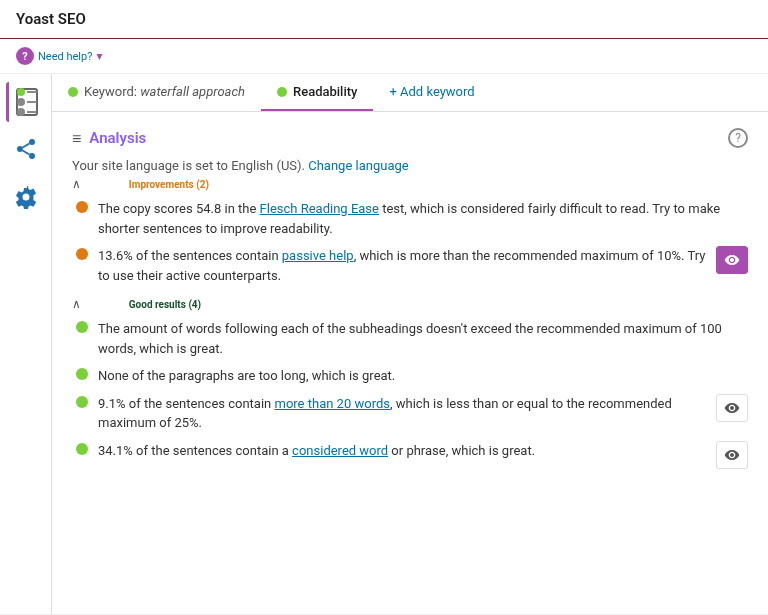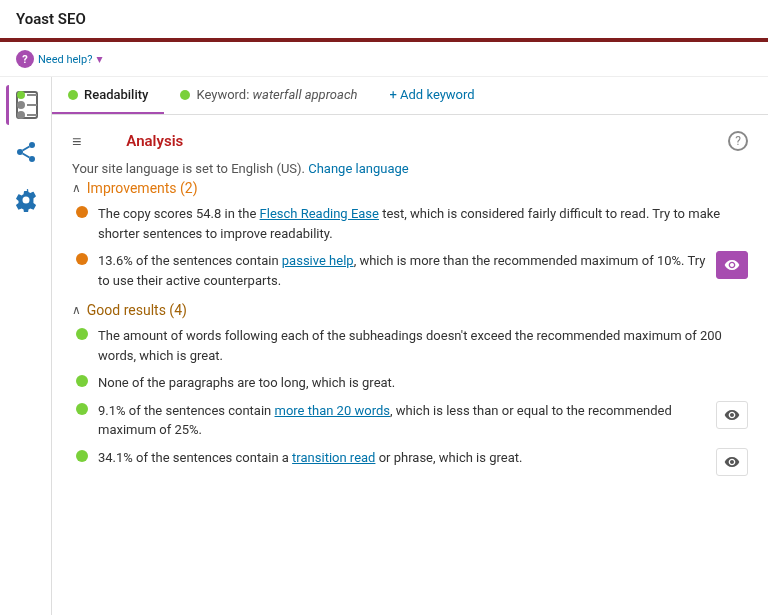--- a/index.html
+++ b/index.html
@@ -10,21 +10,21 @@
       color: #333;
     }
     .page-wrapper {
       width: 768px;
       min-height: 615px;
       background: #f0f0f1;
     }
     
     .top-header {
       background: #fff;
-      border-bottom: 4px solid #7f1d1d;
+      border-bottom: 1px solid #7f1d1d;
       padding: 10px 16px;
       display: flex;
       align-items: center;
     }
     .app-title {
       font-size: 15px;
       font-weight: 600;
       color: #1e1e1e;
     }
     
@@ -184,22 +184,21 @@
       margin-bottom: 10px;
     }
     .analysis-title-group {
       display: flex;
       align-items: center;
       gap: 8px;
     }
     .analysis-title {
       font-size: 15px;
       font-weight: 600;
-      color: #b91c1c;
-      margin-left: 37px;
+      color: #8b5cf6;
     }
     .list-icon {
       color: #555;
       font-size: 16px;
     }
     .help-circle {
       width: 20px;
       height: 20px;
       border: 2px solid #888;
       border-radius: 50%;
@@ -224,25 +223,26 @@
       margin-bottom: 12px;
     }
     .section-header {
       display: flex;
       align-items: center;
       gap: 6px;
       margin-bottom: 8px;
       cursor: pointer;
     }
     .section-title {
-      font-size: 14px;
-      font-weight: 400;
+      font-size: 10px;
+      font-weight: 700;
+      margin-left: 42px;
     }
     .section-title.orange { color: #e17a10; }
-    .section-title.green { color: #a16207; }
+    .section-title.green { color: #14532d; }
     .chevron {
       font-size: 12px;
       color: #555;
     }
     
     .item {
       display: flex;
       align-items: flex-start;
       gap: 10px;
       margin-bottom: 8px;
@@ -343,27 +343,27 @@
           <svg viewBox="0 0 24 24" xmlns="http://www.w3.org/2000/svg">
             <path d="M12 15.5A3.5 3.5 0 018.5 12 3.5 3.5 0 0112 8.5a3.5 3.5 0 013.5 3.5 3.5 3.5 0 01-3.5 3.5m7.43-2.92c.04-.36.07-.73.07-1.08s-.03-.73-.07-1.08l2.32-1.81c.21-.17.27-.46.13-.7l-2.2-3.81c-.13-.23-.42-.32-.65-.23l-2.73 1.1c-.57-.44-1.18-.81-1.85-1.09l-.41-2.9A.545.545 0 0013.5 3h-3c-.27 0-.5.19-.54.46l-.41 2.9c-.67.28-1.28.65-1.85 1.09L4.97 6.35c-.23-.09-.52 0-.65.23l-2.2 3.81c-.14.24-.08.53.13.7l2.32 1.81a7.207 7.207 0 000 2.16l-2.32 1.81c-.21.17-.27.46-.13.7l2.2 3.81c.13.23.42.32.65.23l2.73-1.1c.57.44 1.18.81 1.85 1.09l.41 2.9c.04.27.27.46.54.46h3c.27 0 .5-.19.54-.46l.41-2.9c.67-.28 1.28-.65 1.85-1.09l2.73 1.1c.23.09.52 0 .65-.23l2.2-3.81c.14-.24.08-.53-.13-.7l-2.32-1.81z"></path>
           </svg>
         </span>
       </div>
     </div>
 
     <div class="content-area">
 
       <div class="tabs-bar">
+        <div class="tab">
+          <span class="tab-dot green"></span>
+          <span>Keyword: <em>waterfall approach</em></span>
+        </div>
         <div class="tab active">
           <span class="tab-dot green"></span>
           <span>Readability</span>
-        </div>
-        <div class="tab">
-          <span class="tab-dot green"></span>
-          <span>Keyword: <em>waterfall approach</em></span>
         </div>
         <div class="tab tab-add">
           <span>+ Add keyword</span>
         </div>
       </div>
 
       <div class="analysis-panel">
 
         <div class="analysis-header">
           <div class="analysis-title-group">
@@ -405,21 +405,21 @@
         </div>
 
         <div class="section">
           <div class="section-header">
             <span class="chevron">∧</span>
             <span class="section-title green">Good results (4)</span>
           </div>
 
           <div class="item">
             <span class="item-dot green"></span>
-            <span class="item-text">The amount of words following each of the subheadings doesn't exceed the recommended maximum of 200 words, which is great.</span>
+            <span class="item-text">The amount of words following each of the subheadings doesn't exceed the recommended maximum of 100 words, which is great.</span>
           </div>
 
           <div class="item">
             <span class="item-dot green"></span>
             <span class="item-text">None of the paragraphs are too long, which is great.</span>
           </div>
 
           <div class="item">
             <span class="item-dot green"></span>
             <span class="item-text">
@@ -428,21 +428,21 @@
             <div class="eye-btn">
               <svg viewBox="0 0 24 24" xmlns="http://www.w3.org/2000/svg">
                 <path d="M12 4.5C7 4.5 2.73 7.61 1 12c1.73 4.39 6 7.5 11 7.5s9.27-3.11 11-7.5c-1.73-4.39-6-7.5-11-7.5zM12 17c-2.76 0-5-2.24-5-5s2.24-5 5-5 5 2.24 5 5-2.24 5-5 5zm0-8c-1.66 0-3 1.34-3 3s1.34 3 3 3 3-1.34 3-3-1.34-3-3-3z"></path>
               </svg>
             </div>
           </div>
 
           <div class="item">
             <span class="item-dot green"></span>
             <span class="item-text">
-              34.1% of the sentences contain a <a href="#">transition read</a> or phrase, which is great.
+              34.1% of the sentences contain a <a href="#">considered word</a> or phrase, which is great.
             </span>
             <div class="eye-btn">
               <svg viewBox="0 0 24 24" xmlns="http://www.w3.org/2000/svg">
                 <path d="M12 4.5C7 4.5 2.73 7.61 1 12c1.73 4.39 6 7.5 11 7.5s9.27-3.11 11-7.5c-1.73-4.39-6-7.5-11-7.5zM12 17c-2.76 0-5-2.24-5-5s2.24-5 5-5 5 2.24 5 5-2.24 5-5 5zm0-8c-1.66 0-3 1.34-3 3s1.34 3 3 3 3-1.34 3-3-1.34-3-3-3z"></path>
               </svg>
             </div>
           </div>
 
         </div>
 

